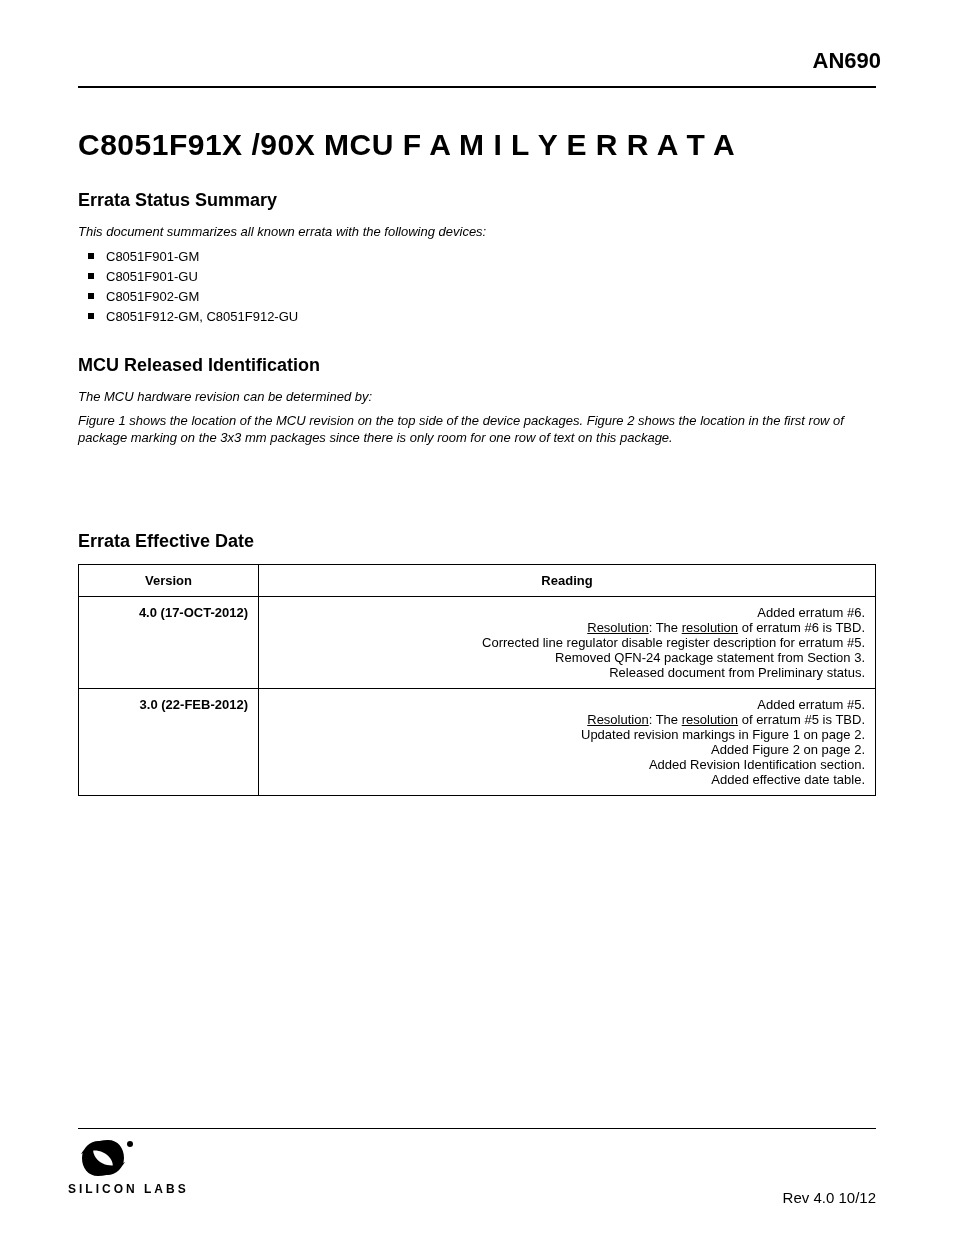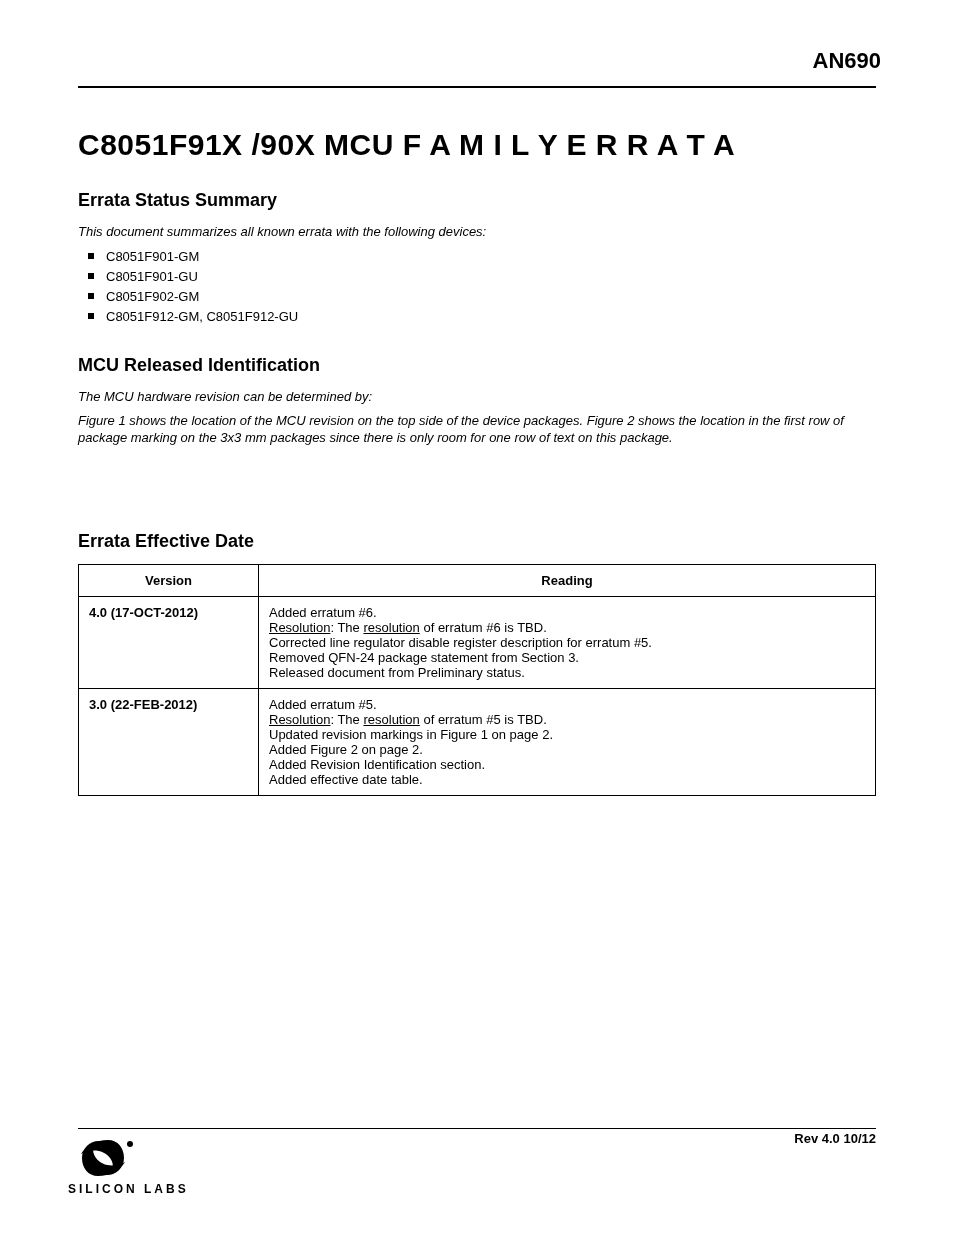--- a/index.html
+++ b/index.html
@@ -58,21 +58,21 @@
     .gap-md { height: 18px; }
     .gap-lg { height: 26px; }
     table.revtable {
       border-collapse: collapse;
       width: 100%;
       margin-top: 8px;
     }
     table.revtable th, table.revtable td {
       border: 1.5px solid #000;
       font-size: 13px;
-      text-align: left;
+      text-align: right;
       vertical-align: top;
       padding: 8px 10px;
     }
     table.revtable th {
       font-weight: bold;
       text-align: center;
       margin-left: 28px;
     }
     table.revtable td.ver {
       font-weight: bold;
@@ -88,23 +88,23 @@
     .logo {
       position: absolute;
       left: 68px;
       top: 1140px;
       width: 150px;
     }
     .logo svg { display: block; }
     .footer-right {
       position: absolute;
       right: 78px;
-      top: 1131px;
-      font-size: 13px;
-      font-weight: bold;
+      top: 1189px;
+      font-size: 15px;
+      font-weight: normal;
     }
     .header-right {
       position: absolute;
       right: 73px;
       top: 48px;
       font-size: 22px;
       font-weight: bold;
     }
   </style>
 </head>

